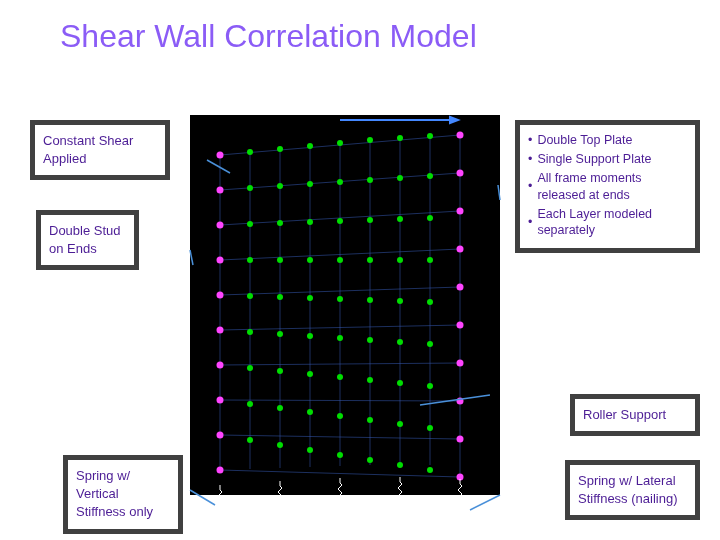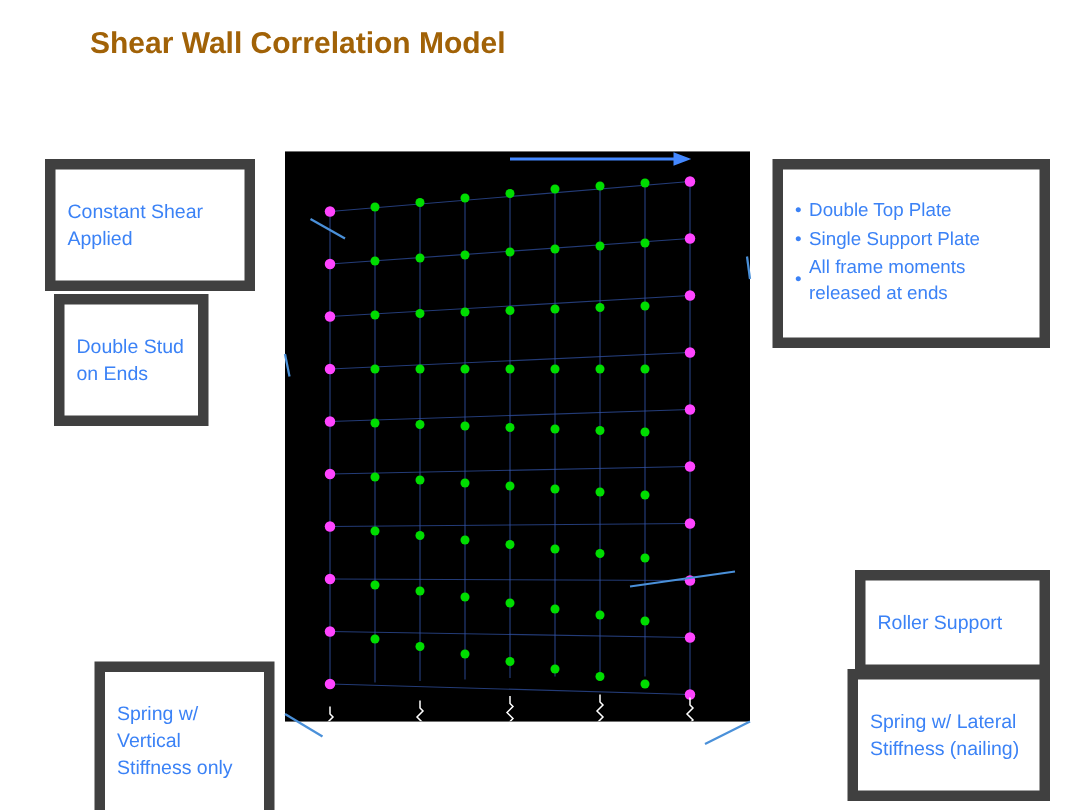--- a/index.html
+++ b/index.html
@@ -6,23 +6,23 @@
     body {
       width: 720px;
       height: 540px;
       background: #ffffff;
       font-family: Arial, sans-serif;
       position: relative;
       overflow: hidden;
     }
 
     .page-title {
-      font-size: 20px;
-      font-weight: bold;
-      color: #a16207;
+      font-size: 32px;
+      font-weight: normal;
+      color: #8b5cf6;
       padding: 18px 0 10px 60px;
     }
 
     .main-area {
       position: relative;
       width: 720px;
       height: 480px;
     }
 
     
@@ -39,25 +39,25 @@
     
     .grid-canvas {
       width: 100%;
       height: 100%;
     }
 
     
     .label-box {
       position: absolute;
       background: white;
-      border: 7px solid #404040;
-      padding: 19px 8px;
+      border: 5px solid #404040;
+      padding: 7px 8px;
       font-size: 13px;
       line-height: 1.4;
-      color: #3b82f6;
+      color: #4c1d95;
     }
 
     .label-top-left {
       left: 30px;
       top: 55px;
       width: 140px;
     }
 
     .label-mid-left {
       left: 36px;
@@ -301,20 +301,23 @@
     <ul class="bullet-list">
       <li>
           <span>Double Top Plate</span>
         </li>
       <li>
           <span>Single Support Plate</span>
         </li>
       <li>
           <span>All frame moments released at ends</span>
         </li>
+      <li>
+          <span>Each Layer modeled separately</span>
+        </li>
     </ul>
   </div>
 
   <div class="label-box label-mid-right">
     <span>Roller Support</span>
   </div>
 
   <div class="label-box label-bottom-right">
     <span>Spring w/ Lateral Stiffness (nailing)</span>
   </div>

